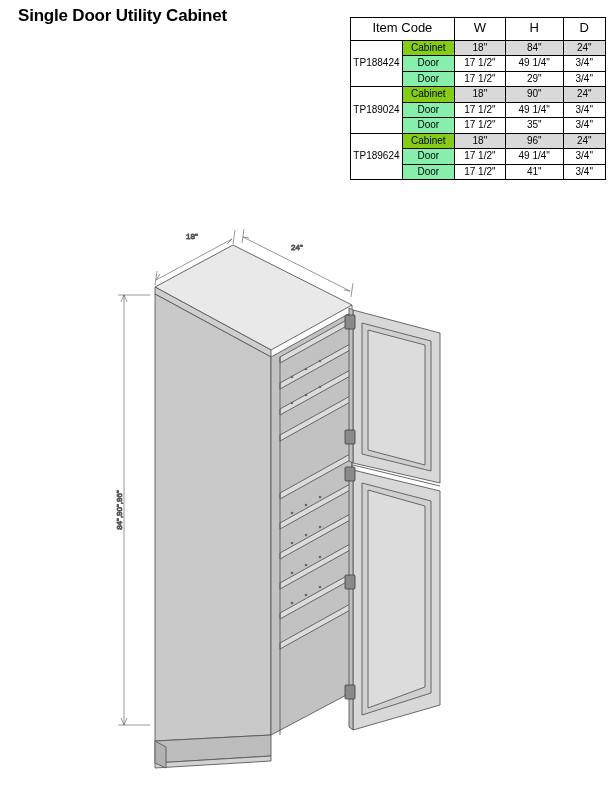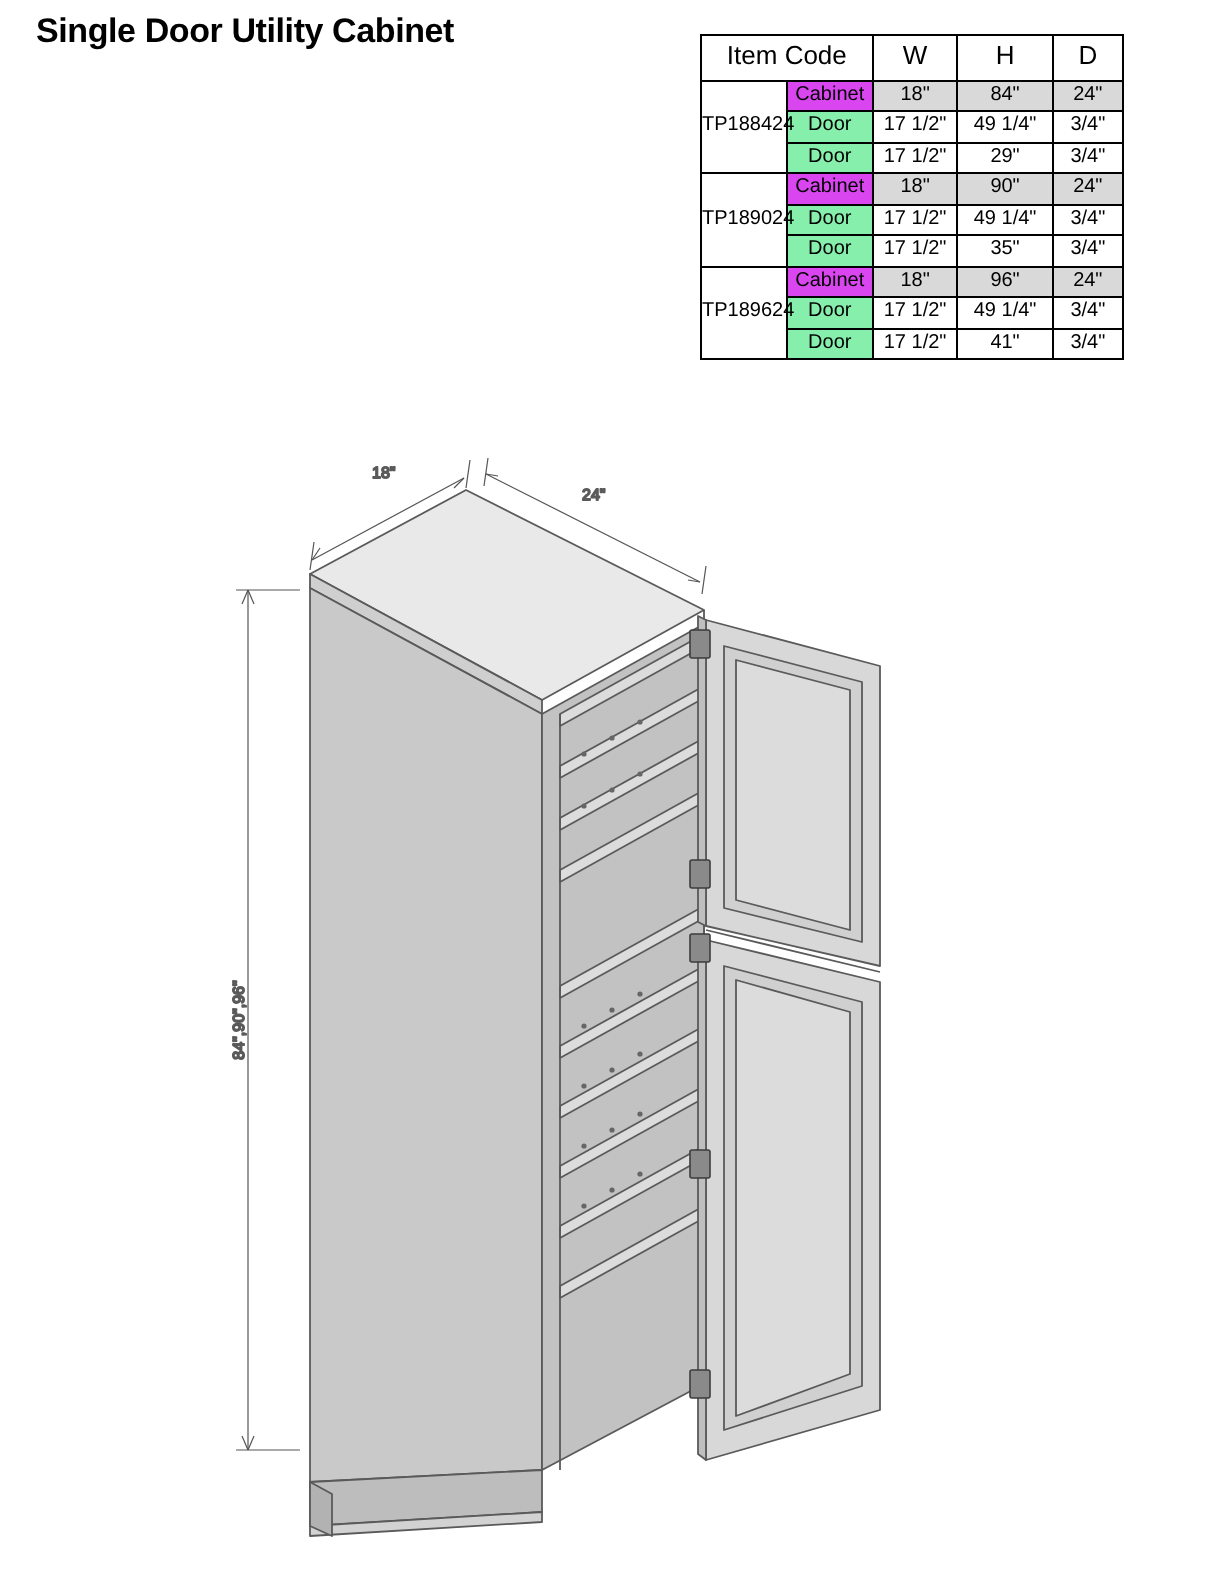--- a/index.html
+++ b/index.html
@@ -27,21 +27,21 @@
 
   
   #spec-table-wrap {
     position: absolute;
     left: 350px;
     top: 17px;
     width: 248px;
   }
   table.spec {
     border-collapse: collapse;
-    width: 212px;
+    width: 256px;
     table-layout: fixed;
     background: #ffffff;
   }
   table.spec td, table.spec th {
     border: 1px solid #000000;
     font-size: 10px;
     text-align: center;
     padding: 1px 0 2px 0;
     line-height: 1.15;
     font-weight: normal;
@@ -54,21 +54,21 @@
   .col-code { width: 82px; }
   .col-type { width: 48px; }
   .col-w { width: 40px; }
   .col-h { width: 45px; }
   .col-d { width: 33px; }
   td.code-cell {
     font-size: 11px;
   }
   td.type-cell {
     font-size: 9px;
-    background: #d946ef;
+    background: #84cc16;
   }
   td.type-cell.door {
     background: #86efac;
   }
   td.shade {
     background: #d9d9d9;
   }
 
   
   #drawing {

